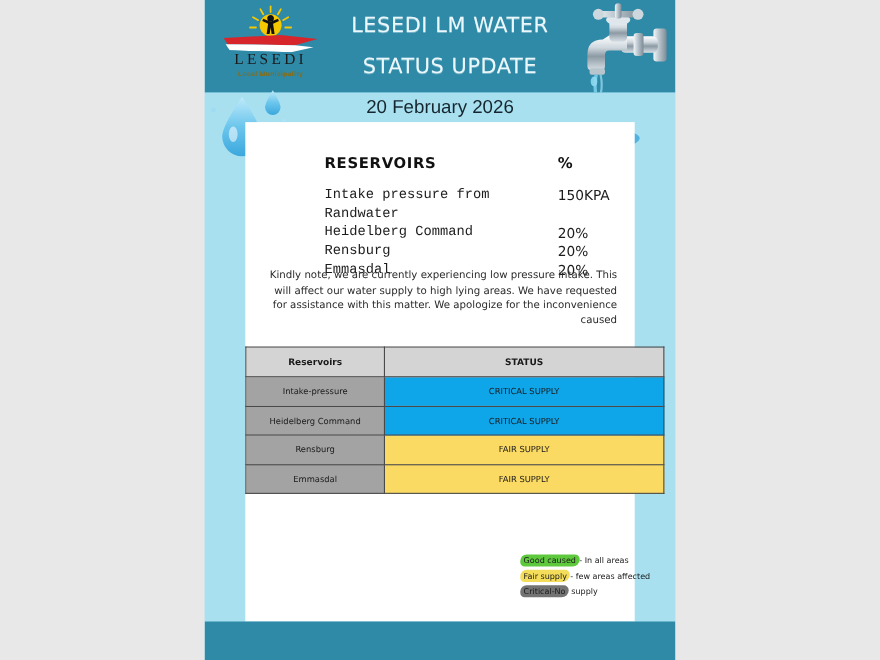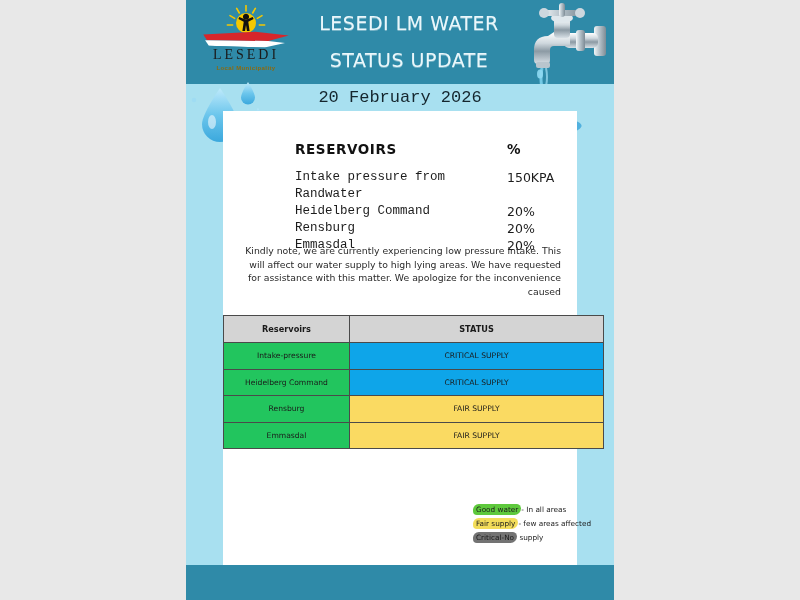--- a/index.html
+++ b/index.html
@@ -95,21 +95,21 @@
 
   
   .date-bar {
     position: absolute;
     left: 0; top: 84px;
     width: 428px; height: 27px;
     text-align: center;
     line-height: 27px;
     color: #15262e;
     font-size: 17px;
-    font-family: Liberation Mono, monospace;
+    font-family: Liberation Sans, sans-serif;
   }
 
   
   .body-card {
     position: absolute;
     left: 37px; top: 111px;
     width: 354px;
     height: 454px;
     background: #ffffff;
   }
@@ -175,21 +175,21 @@
   .status-table th {
     background: #d4d4d4;
     font-weight: bold;
     font-size: 8.2px;
     height: 27px;
   }
   .col-res { width: 126px; }
   .col-status { width: 254px; }
   .cell-critical { background: #0ea5e9; }
   .cell-fair { background: #fada62; }
-  .cell-plain { background: #22c55e; }
+  .cell-plain { background: #a3a3a3; }
 
   
   .legend {
     position: absolute;
     left: 250px; top: 392px;
     width: 140px;
   }
   .legend-row {
     font-size: 7.3px;
     line-height: 14px;
@@ -367,21 +367,21 @@
           </tr>
           <tr>
             <td class="cell-plain">Emmasdal</td>
             <td class="cell-fair">FAIR SUPPLY</td>
           </tr>
         </tbody>
       </table>
 
       <div class="legend">
         <div class="legend-row">
-          <span class="hl hl-green">Good water</span><span>- In all areas</span>
+          <span class="hl hl-green">Good caused</span><span>- In all areas</span>
         </div>
         <div class="legend-row">
           <span class="hl hl-yellow">Fair supply</span><span>- few areas affected</span>
         </div>
         <div class="legend-row">
           <span class="hl hl-red">Critical-No</span><span> supply</span>
         </div>
       </div>
 
     </div>

